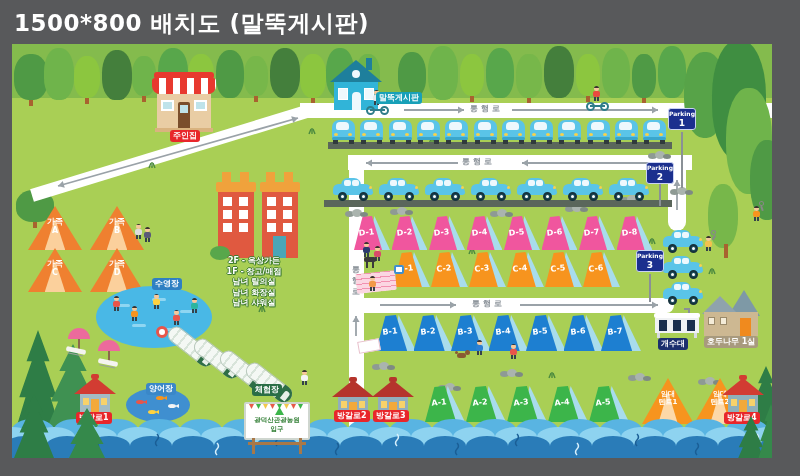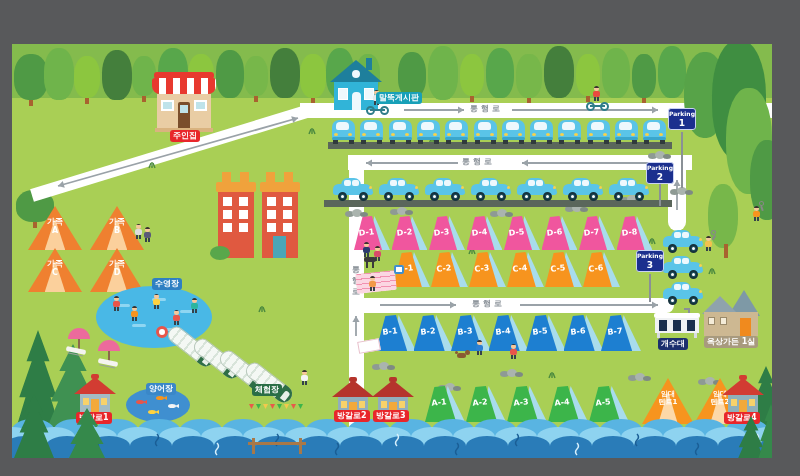--- a/index.html
+++ b/index.html
@@ -20,20 +20,21 @@
     text-shadow:-1px 0 #3f7d2f,1px 0 #3f7d2f,0 -1px #3f7d2f,0 1px #3f7d2f,1px 1px #3f7d2f;}
   .esign{position:absolute;z-index:6;width:66px;height:38px;background:#fff;border:2px solid #cfd6cf;border-radius:2px;text-align:center;}
   .esign .logo{position:absolute;left:29px;top:3px;width:9px;height:8px;background:#3cb54a;clip-path:polygon(50% 0,100% 100%,0 100%);}
   .esign .l1{position:absolute;left:0;top:12px;width:100%;font-size:6.5px;font-weight:bold;color:#2f7d32;line-height:8px;}
   .esign .l2{position:absolute;left:0;top:21px;width:100%;font-size:6.5px;font-weight:bold;color:#2f7d32;line-height:8px;}
 </style>
 </head>
 <body>
 
 <div id="stage">
+  <div id="title">1500*800 배치도 (말뚝게시판)</div>
   <div id="map">
 
     <div class="road" style="left:20px;top:145px;width:294px;height:13px;transform:rotate(-17deg);transform-origin:0 50%;"></div>
     <div class="road" style="left:288px;top:59px;width:472px;height:15px;"></div>
     <div class="road" style="left:336px;top:111px;width:344px;height:15px;"></div>
     <div class="road" style="left:337px;top:111px;width:15px;height:303px;"></div>
     <div class="road" style="left:350px;top:254px;width:312px;height:15px;border-radius:0 8px 8px 0;"></div>
     <div class="road" style="left:656px;top:111px;width:18px;height:76px;border-radius:0 0 9px 9px;"></div>
 
     <div class="roadlbl" style="left:458px;top:59px;">통행로</div>
@@ -56,27 +57,39 @@
       <span class="n">3</span>
     </div>
     <div class="post" style="left:637px;top:230px;height:28px;"></div>
 
     <div class="tag" style="left:158px;top:86px;background:#e8262a;">주인집</div>
     <div class="tag" style="left:364px;top:48px;background:#18a0b8;">말뚝게시판</div>
     <div class="tag" style="left:140px;top:234px;background:#2f80c3;">수영장</div>
     <div class="tag" style="left:134px;top:339px;background:#3a87c8;">양어장</div>
     <div class="tag" style="left:240px;top:340px;background:#2a6e46;">체험장</div>
     <div class="tag" style="left:646px;top:294px;background:#1b2f6e;">개수대</div>
-    <div class="tag" style="left:692px;top:292px;background:#a89a7e;">옥상가든 1실</div>
+    <div class="tag" style="left:692px;top:292px;background:#a89a7e;">호두나무 1실</div>
     <div class="tag" style="left:64px;top:368px;background:#e8262a;">방갈로1</div>
     <div class="tag" style="left:322px;top:366px;background:#e8262a;">방갈로2</div>
     <div class="tag" style="left:361px;top:366px;background:#e8262a;">방갈로3</div>
     <div class="tag" style="left:712px;top:368px;background:#e8262a;">방갈로4</div>
 
+    <div class="binfo" style="left:194px;top:212px;">
+      <div>2F - 옥상가든</div>
+      <div>1F - 창고/매점</div>
+      <div>남녀 탈의실</div>
+      <div>남녀 화장실</div>
+      <div>남녀 샤워실</div>
+    </div>
 
+    <div class="esign" style="left:232px;top:358px;">
+      <div class="logo"></div>
+      <div class="l1">광덕산관광농원</div>
+      <div class="l2">입구</div>
+    </div>
   <div style="position: absolute; left: 0px; top: 0px; width: 760px; height: 54px; background: rgb(132, 187, 77); z-index: 1;"></div>
       <div style="position: absolute; left: 17px; top: 50px; width: 4px; height: 12px; background: rgb(168, 98, 47); z-index: 1;"></div>
       <div style="position: absolute; left: 2px; top: 10px; width: 34px; height: 46px; background: rgb(79, 154, 69); border-radius: 45% 45% 42% 42%; z-index: 1;"></div>
       <div style="position: absolute; left: 32px; top: 4px; width: 30px; height: 52px; background: rgb(111, 180, 75); border-radius: 45% 45% 42% 42%; z-index: 1;"></div>
       <div style="position: absolute; left: 73px; top: 48px; width: 4px; height: 12px; background: rgb(168, 98, 47); z-index: 1;"></div>
       <div style="position: absolute; left: 62px; top: 12px; width: 26px; height: 42px; background: rgb(140, 198, 63); border-radius: 45% 45% 42% 42%; z-index: 1;"></div>
       <div style="position: absolute; left: 90px; top: 6px; width: 30px; height: 50px; background: rgb(68, 127, 60); border-radius: 45% 45% 42% 42%; z-index: 1;"></div>
       <div style="position: absolute; left: 130px; top: 46px; width: 4px; height: 12px; background: rgb(168, 98, 47); z-index: 1;"></div>
       <div style="position: absolute; left: 120px; top: 12px; width: 24px; height: 40px; background: rgb(111, 180, 75); border-radius: 45% 45% 42% 42%; z-index: 1;"></div>
       <div style="position: absolute; left: 146px; top: 4px; width: 30px; height: 50px; background: rgb(88, 167, 75); border-radius: 45% 45% 42% 42%; z-index: 1;"></div>

